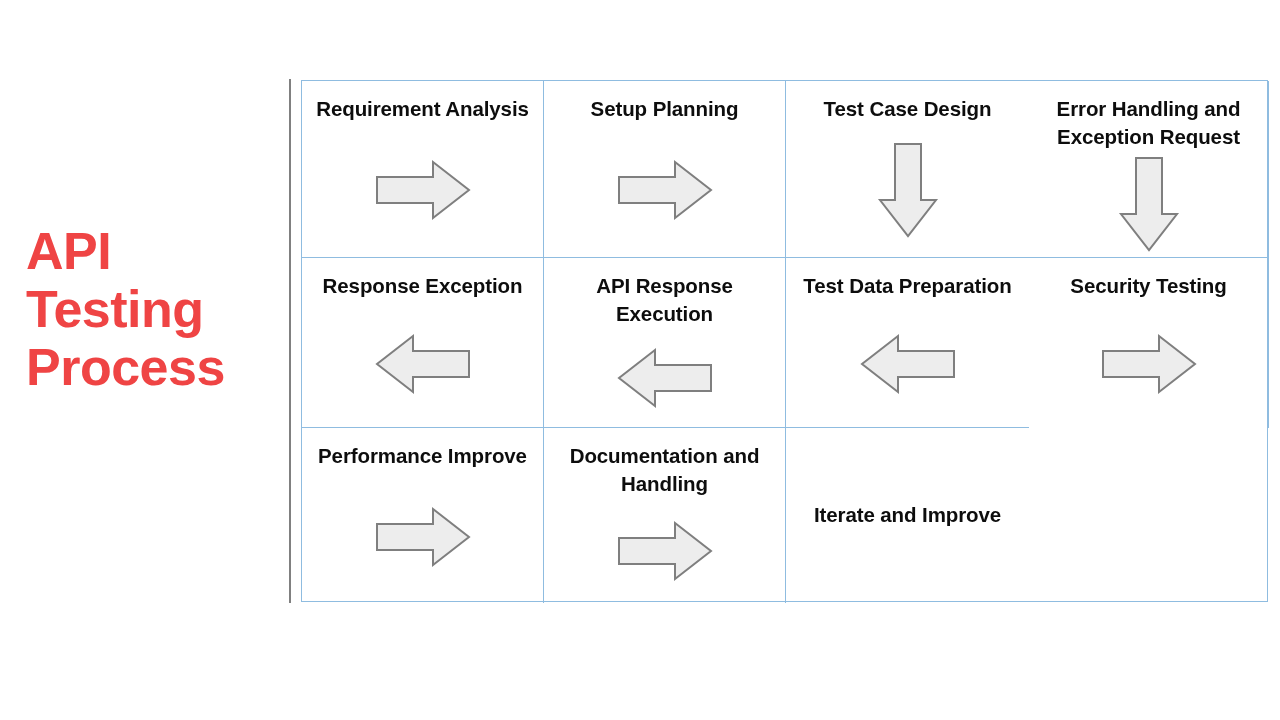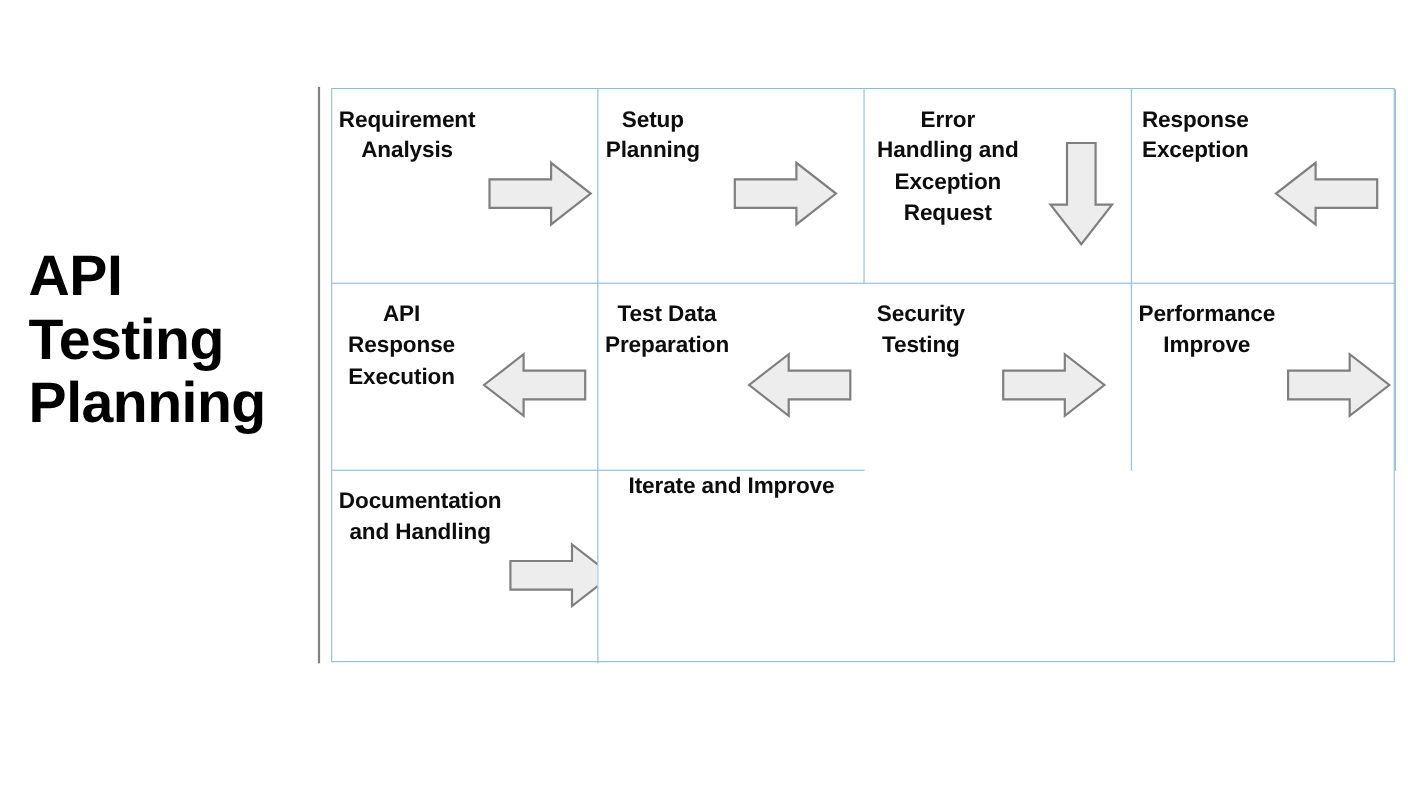--- a/index.html
+++ b/index.html
@@ -19,21 +19,21 @@
   #title-block {
     position: absolute;
     left: 26px;
     top: 222px;
     width: 250px;
   }
   #title-block .title-line {
     font-size: 52px;
     font-weight: bold;
     line-height: 1.12;
-    color: #000000;
+    color: #ef4444;
     letter-spacing: -0.5px;
     white-space: nowrap;
   }
 
   
   #vertical-divider {
     position: absolute;
     left: 289px;
     top: 79px;
     width: 2px;
@@ -53,22 +53,22 @@
     grid-template-rows: 177px 170px 175px;
     border: 1px solid #8FBCE0;
     box-sizing: border-box;
     background: #ffffff;
   }
   .grid-cell {
     box-sizing: border-box;
     border-right: 1px solid #8FBCE0;
     border-bottom: 1px solid #8FBCE0;
     display: flex;
-    flex-direction: row;
-    align-items: flex-start;
+    flex-direction: column;
+    align-items: center;
     padding-top: 14px;
     position: relative;
     overflow: hidden;
   }
   .grid-cell.col-last { border-right: none; }
   .grid-cell.row-last { border-bottom: none; }
   .grid-cell.centered {
     justify-content: center;
     padding-top: 0;
   }
@@ -101,21 +101,21 @@
     stroke-width: 2;
     stroke-linejoin: miter;
   }
 </style>
 </head>
 <body>
 
 <div id="title-block">
   <div class="title-line">API</div>
   <div class="title-line">Testing</div>
-  <div class="title-line">Planning</div>
+  <div class="title-line">Process</div>
 </div>
 
 <div id="vertical-divider"></div>
 
 <div id="process-grid">
     <div class="grid-cell">
       <div class="cell-label">Requirement Analysis</div>
       <div class="arrow-wrap">
         <svg class="arrow-h" viewBox="0 0 96 62">
           <polygon class="arrow-shape" points="2,18 58,18 58,3 94,31 58,59 58,44 2,44"></polygon>
@@ -123,29 +123,37 @@
       </div>
     </div>
     <div class="grid-cell">
       <div class="cell-label">Setup Planning</div>
       <div class="arrow-wrap">
         <svg class="arrow-h" viewBox="0 0 96 62">
           <polygon class="arrow-shape" points="2,18 58,18 58,3 94,31 58,59 58,44 2,44"></polygon>
         </svg>
       </div>
     </div>
-    <div class="grid-cell">
-      <div class="cell-label">Error Handling and Exception Request</div>
+    <div class="grid-cell col-last">
+      <div class="cell-label">Test Case Design</div>
       <div class="arrow-wrap">
         <svg class="arrow-v" viewBox="0 0 62 96">
           <polygon class="arrow-shape" points="18,2 18,58 3,58 31,94 59,58 44,58 44,2"></polygon>
         </svg>
       </div>
     </div>
     <div class="grid-cell">
+      <div class="cell-label">Error Handling and Exception Request</div>
+      <div class="arrow-wrap">
+        <svg class="arrow-v" viewBox="0 0 62 96">
+          <polygon class="arrow-shape" points="18,2 18,58 3,58 31,94 59,58 44,58 44,2"></polygon>
+        </svg>
+      </div>
+    </div>
+    <div class="grid-cell">
       <div class="cell-label">Response Exception</div>
       <div class="arrow-wrap">
         <svg class="arrow-h" viewBox="0 0 96 62">
           <polygon class="arrow-shape" points="94,18 38,18 38,3 2,31 38,59 38,44 94,44"></polygon>
         </svg>
       </div>
     </div>
     <div class="grid-cell">
       <div class="cell-label">API Response Execution</div>
       <div class="arrow-wrap">

